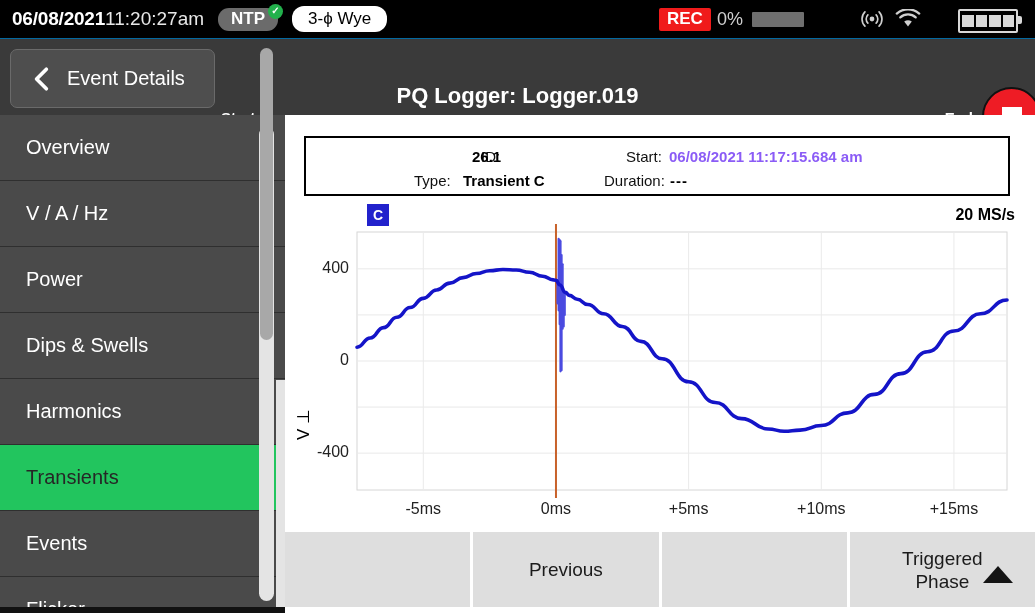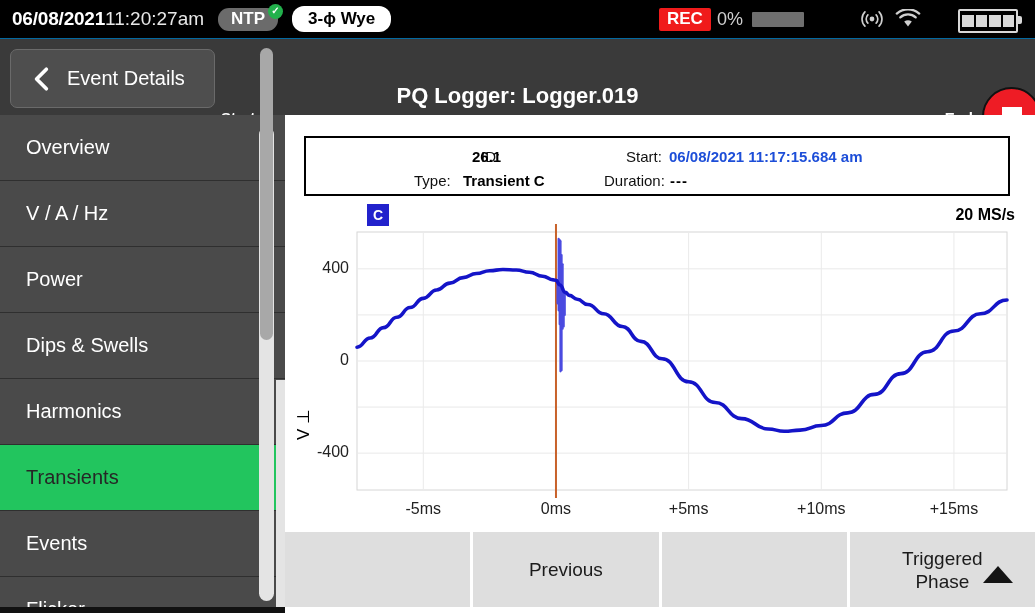--- a/index.html
+++ b/index.html
@@ -21,21 +21,21 @@
   .ntp{
     background:#6b6b6b;color:#fff;font-size:17px;font-weight:bold;
     border-radius:11px;padding:2px 13px 3px 13px;line-height:18px;
   }
   .ntp-check{
     position:absolute;right:-5px;top:-4px;width:15px;height:15px;border-radius:50%;
     background:#22b14c;display:flex;align-items:center;justify-content:center;
     font-size:10px;color:#fff;font-weight:bold;line-height:1;
   }
   .wye{
-    margin-left:14px;background:#fff;color:#000;font-size:17px;font-weight:bold;
+    margin-left:14px;background:#fff;color:#000;font-size:17px;font-weight:normal;
     border-radius:12px;padding:3px 16px 4px 16px;line-height:19px;
   }
   .rec{
     position:absolute;left:659px;top:8px;background:#f01b1b;color:#fff;
     font-size:17px;font-weight:bold;padding:2px 8px 3px 8px;border-radius:2px;line-height:18px;
   }
   .pct{position:absolute;left:717px;top:9px;font-size:18px;color:#cfcfcf;}
   .pctbar{position:absolute;left:752px;top:12px;width:52px;height:15px;background:#6f6f6f;border-radius:1px;}
   .ic-broadcast{position:absolute;left:860px;top:8px;width:24px;height:22px;}
   .ic-wifi{position:absolute;left:895px;top:9px;width:26px;height:20px;}
@@ -103,21 +103,21 @@
   }
   .infobox{
     position:absolute;left:19px;top:21px;width:702px;height:56px;
     border:2px solid #000;background:#fff;
   }
   .info-id-lbl{position:absolute;left:135px;top:10px;font-size:15px;color:#111;margin-left:40px;}
   .info-id-val{position:absolute;left:166px;top:10px;font-size:15px;font-weight:bold;color:#000;}
   .info-type-lbl{position:absolute;left:108px;top:34px;font-size:15px;color:#111;}
   .info-type-val{position:absolute;left:157px;top:34px;font-size:15px;font-weight:bold;color:#000;}
   .info-start-lbl{position:absolute;left:320px;top:10px;font-size:15px;color:#111;}
-  .info-start-val{position:absolute;left:363px;top:10px;font-size:15px;font-weight:bold;color:#1d4ed8;}
+  .info-start-val{position:absolute;left:363px;top:10px;font-size:15px;font-weight:bold;color:#8b5cf6;}
   .info-dur-lbl{position:absolute;left:298px;top:34px;font-size:15px;color:#111;}
   .info-dur-val{position:absolute;left:364px;top:34px;font-size:15px;font-weight:bold;color:#000;letter-spacing:1px;}
 
   .phase-badge{
     position:absolute;left:82px;top:89px;width:22px;height:22px;background:#2222cc;
     color:#fff;font-size:14px;font-weight:bold;display:flex;align-items:center;justify-content:center;
   }
   .rate-lbl{position:absolute;right:20px;top:91px;font-size:16px;font-weight:bold;color:#000;}
 
   .plotwrap{position:absolute;left:0;top:100px;width:750px;height:310px;}

